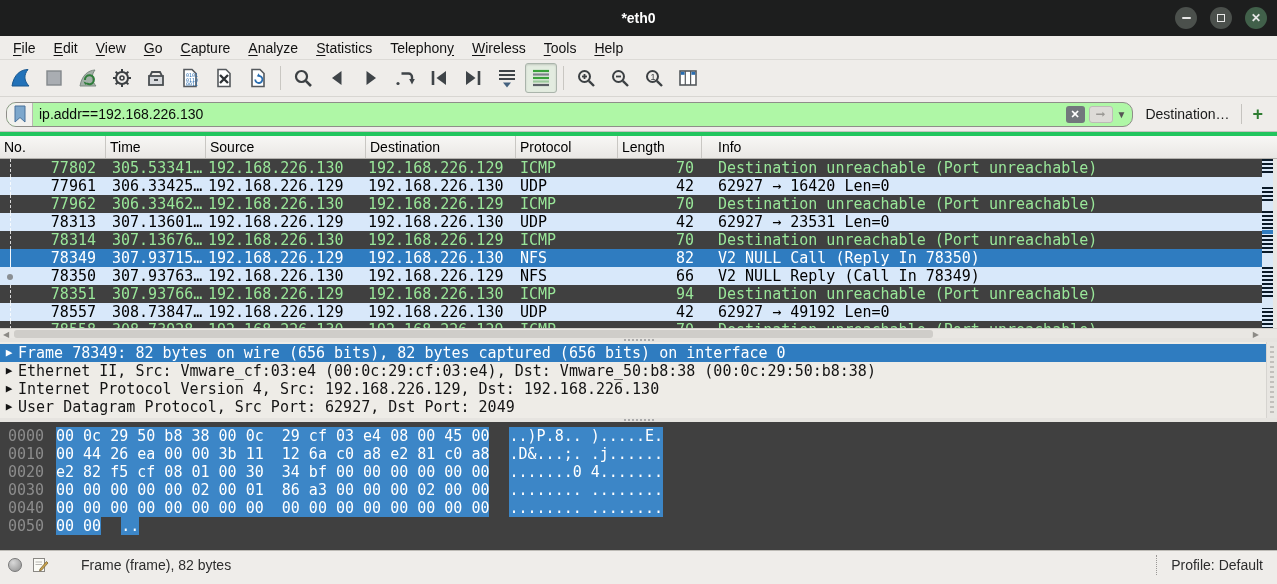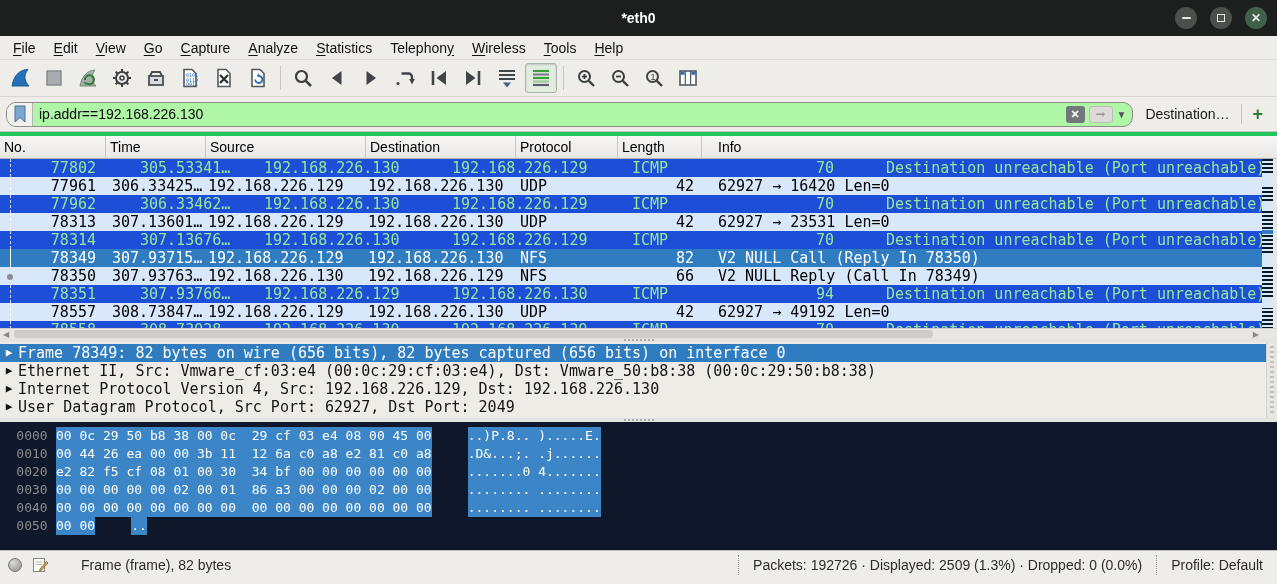--- a/index.html
+++ b/index.html
@@ -46,21 +46,21 @@
 
   
   .packet-list { position:relative; flex:0 0 auto; border-top:4px solid #22c55e; background:#fff; }
   .plist-header { display:grid; grid-template-columns:106px 100px 160px 150px 102px 84px 1fr; height:23px;
     background:linear-gradient(#f8f7f5,#e9e7e4); border-bottom:1px solid #b3b1ad; font-size:14px; color:#000; }
   .plist-header .hcell { line-height:22px; padding-left:4px; border-right:1px solid #c9c7c3; overflow:hidden; white-space:nowrap; cursor:pointer; }
   .plist-header .hcell.h-info { padding-left:16px; border-right:none; }
   .rows { height:179px; overflow:hidden; position:relative; }
   .row { display:grid; grid-template-columns:106px 100px 160px 150px 102px 84px 1fr; height:18px; line-height:18px;
     font-family:"DejaVu Sans Mono", monospace; font-size:15px; white-space:nowrap; cursor:default; }
-  .row-dark { background:#1d4ed8; color:#99e699;gap:28px; }
+  .row-dark { background:#404040; color:#99e699; }
   .row-light { background:#d8e8fa; color:#000; }
   .row-selected { background:#2f7cc0; color:#fff; }
   .cell { overflow:hidden; }
   .c-no { text-align:right; padding-right:10px; position:relative; }
   .gutter-line { position:absolute; left:10px; top:0; bottom:0; border-left:1px dashed rgba(255,255,255,.8); }
   .row-selected .gutter-line { border-left:1px solid rgba(255,255,255,.95); }
   .marker-dot { position:absolute; left:7px; top:7px; width:6px; height:6px; border-radius:50%; background:#8a8f94; }
   .c-time { padding-left:6px; }
   .c-src, .c-dst { padding-left:2px; }
   .c-proto { padding-left:4px; }
@@ -85,26 +85,26 @@
   .details { height:76px; background:#eeece7; font-family:"DejaVu Sans Mono", monospace; font-size:15px;
     color:#141414; flex:0 0 auto; padding-top:2px; position:relative; overflow:hidden; }
   .dline { height:18px; line-height:18px; white-space:nowrap; display:flex; cursor:pointer; }
   .dline .tri { width:18px; text-align:center; font-size:11px; flex:0 0 auto; }
   .dline.selected { background:#2f7cc0; color:#fff; }
   .pane-scroll { position:absolute; top:0; bottom:0; right:0; width:11px; background:#e8e6e2; border-left:1px solid #d6d4d0; }
   .pane-scroll::after { content:""; position:absolute; left:3px; top:4px; bottom:4px; width:4px;
     background:repeating-linear-gradient(to bottom,#c2c0bc 0 2px,transparent 2px 5px); }
 
   
-  .hexpane { height:128px; background:#0f172a; font-family:"DejaVu Sans Mono", monospace; font-size:13px;
-    flex:0 0 auto; padding-top:5px; position:relative; overflow:hidden;text-align:center; }
+  .hexpane { height:128px; background:#404040; font-family:"DejaVu Sans Mono", monospace; font-size:15px;
+    flex:0 0 auto; padding-top:5px; position:relative; overflow:hidden; }
   .hline { height:18px; line-height:18px; display:flex; white-space:pre; cursor:pointer; }
   .h-off { width:56px; padding-left:8px; color:#8c8c8c; flex:0 0 auto; }
   .h-bytes { background:#3c86c7; color:#fff; white-space:pre; }
-  .h-ascii { background:#3c86c7; color:#fff; white-space:pre; margin-left:36px; }
+  .h-ascii { background:#3c86c7; color:#fff; white-space:pre; margin-left:20px; }
 
   
   .statusbar { height:28px; background:#efedea; border-top:1px solid #bdbbb6; display:flex; align-items:center;
     font-size:14px; color:#2d2d2d; flex:0 0 auto; padding:0 10px 0 8px; }
   .sb-ico { margin-right:10px; display:flex; align-items:center; cursor:pointer; }
   .expert-ball { width:14px; height:14px; border-radius:50%; border:1px solid #777;
     background:radial-gradient(circle at 35% 30%, #d9d9d9, #8f8f8f); }
   .sb-left-text { margin-left:22px; }
   .sb-spacer { flex:1 1 auto; }
   .sb-stats { border-left:1px dotted #9a9896; padding:2px 14px; }
@@ -483,17 +483,16 @@
     <span class="sb-ico">
       <svg width="17" height="17" viewBox="0 0 17 17">
           <rect x="1.5" y="2.5" width="11" height="13" fill="#fbfbf6" stroke="#8a8884" stroke-width="1"></rect>
           <line x1="3.5" y1="6" x2="10" y2="6" stroke="#b9b7b3" stroke-width="1"></line>
           <line x1="3.5" y1="8.5" x2="10" y2="8.5" stroke="#b9b7b3" stroke-width="1"></line>
           <path d="M8 13 L14.5 5.5 L16 7 L9.5 14.3 L7.5 14.8 z" fill="#caa24a" stroke="#7d6a3a" stroke-width=".8"></path>
         </svg>
     </span>
     <span class="sb-left-text">Frame (frame), 82 bytes</span>
     <span class="sb-spacer"></span>
-    <span class="sb-stats">Packets: 192726 · Displayed: 2509 (1.3%) · Dropped: 0 (0.0%)</span>
     <span class="sb-profile">Profile: Default</span>
   </div>
 
 </div>
 
 </body></html>

